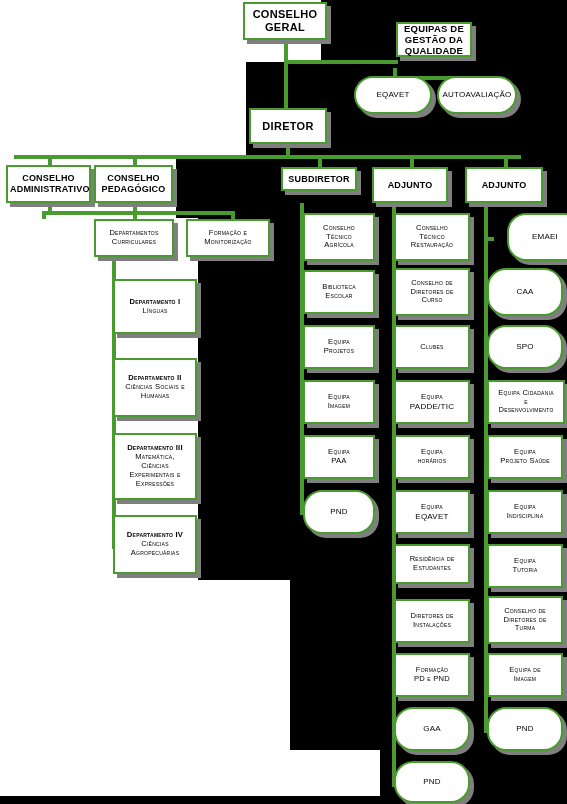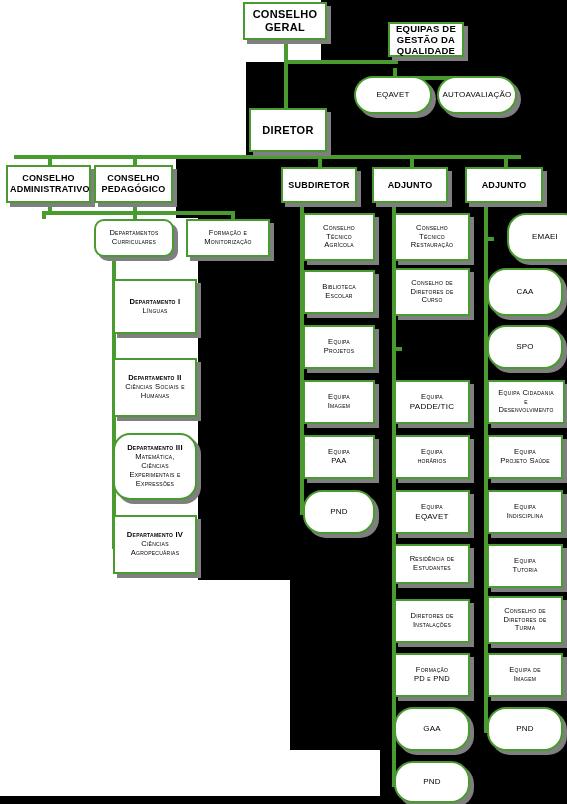--- a/index.html
+++ b/index.html
@@ -119,83 +119,83 @@
   <div class="ln lnh" style="left:484px;top:566px;width:10px;"></div>
   <div class="ln lnh" style="left:484px;top:620px;width:10px;"></div>
   <div class="ln lnh" style="left:484px;top:675px;width:10px;"></div>
   <div class="ln lnh" style="left:484px;top:729px;width:10px;"></div>
 
   <div class="bx lvl-top" style="left:243px;top:2px;width:84px;height:38px;">
     <span class="l1">CONSELHO</span>
     <span class="l2">GERAL</span>
   </div>
 
-  <div class="bx lvl-top2" style="left:388px;top:22px;width:76px;height:35px;">
+  <div class="bx lvl-top2" style="left:396px;top:22px;width:76px;height:35px;">
     <span class="l1">EQUIPAS DE</span>
     <span class="l2">GESTÃO DA</span>
     <span class="l3">QUALIDADE</span>
   </div>
 
   <div class="bx lvl-sub plain" style="left:354px;top:76px;width:78px;height:38px;">
     <span class="l1">EQAVET</span>
   </div>
 
   <div class="bx lvl-sub plain" style="left:437px;top:76px;width:80px;height:38px;">
     <span class="l1">AUTOAVALIAÇÃO</span>
   </div>
 
-  <div class="bx lvl-top" style="left:249px;top:108px;width:78px;height:44px;">
+  <div class="bx lvl-top" style="left:249px;top:108px;width:78px;height:36px;">
     <span class="l1">DIRETOR</span>
   </div>
 
   <div class="bx lvl-mid" style="left:6px;top:165px;width:85px;height:38px;">
     <span class="l1">CONSELHO</span>
     <span class="l2">ADMINISTRATIVO</span>
   </div>
 
   <div class="bx lvl-mid" style="left:94px;top:165px;width:79px;height:38px;">
     <span class="l1">CONSELHO</span>
     <span class="l2">PEDAGÓGICO</span>
   </div>
 
-  <div class="bx lvl-mid" style="left:281px;top:167px;width:76px;height:36px;">
+  <div class="bx lvl-mid" style="left:281px;top:167px;width:76px;height:24px;">
     <span class="l1">SUBDIRETOR</span>
   </div>
 
   <div class="bx lvl-mid" style="left:372px;top:167px;width:76px;height:36px;">
     <span class="l1">ADJUNTO</span>
   </div>
 
   <div class="bx lvl-mid" style="left:465px;top:167px;width:78px;height:36px;">
     <span class="l1">ADJUNTO</span>
   </div>
 
 
-  <div class="bx leaf" style="left:94px;top:219px;width:80px;height:38px;border-radius:10px;">
+  <div class="bx leaf" style="left:94px;top:219px;width:80px;height:38px;">
     <span class="l1">Departamentos</span>
     <span class="l2">Curriculares</span>
   </div>
 
   <div class="bx leaf" style="left:186px;top:219px;width:84px;height:38px;">
     <span class="l1">Formação e</span>
     <span class="l2">Monitorização</span>
   </div>
 
   <div class="bx leaf" style="left:113px;top:279px;width:84px;height:55px;">
     <span class="l1 leaf-b">Departamento I</span>
     <span class="l2">Línguas</span>
   </div>
 
   <div class="bx leaf" style="left:113px;top:358px;width:84px;height:59px;">
     <span class="l1 leaf-b">Departamento II</span>
     <span class="l2">Ciências Sociais e</span>
     <span class="l3">Humanas</span>
   </div>
 
-  <div class="bx leaf" style="left:113px;top:433px;width:84px;height:67px;border-radius:17px;">
+  <div class="bx leaf" style="left:113px;top:433px;width:84px;height:67px;">
     <span class="l1 leaf-b">Departamento III</span>
     <span class="l2">Matemática,</span>
     <span class="l3">Ciências</span>
     <span class="l4">Experimentais e Expressões</span>
   </div>
 
   <div class="bx leaf" style="left:113px;top:515px;width:84px;height:59px;">
     <span class="l1 leaf-b">Departamento IV</span>
     <span class="l2">Ciências</span>
     <span class="l3">Agropecuárias</span>
@@ -229,20 +229,23 @@
   <div class="bx leaf" style="left:394px;top:213px;width:76px;height:48px;">
     <span class="l1">Conselho</span>
     <span class="l2">Técnico</span>
     <span class="l3">Restauração</span>
   </div>
   <div class="bx leaf" style="left:394px;top:268px;width:76px;height:48px;">
     <span class="l1">Conselho de</span>
     <span class="l2">Diretores de</span>
     <span class="l3">Curso</span>
   </div>
+  <div class="bx leaf" style="left:394px;top:325px;width:76px;height:44px;">
+    <span class="l1">Clubes</span>
+  </div>
   <div class="bx leaf" style="left:394px;top:380px;width:76px;height:44px;">
     <span class="l1">Equipa</span>
     <span class="l2 plain">PADDE/TIC</span>
   </div>
   <div class="bx leaf" style="left:394px;top:435px;width:76px;height:44px;">
     <span class="l1">Equipa</span>
     <span class="l2">horários</span>
   </div>
   <div class="bx leaf" style="left:394px;top:490px;width:76px;height:44px;">
     <span class="l1">Equipa</span>

